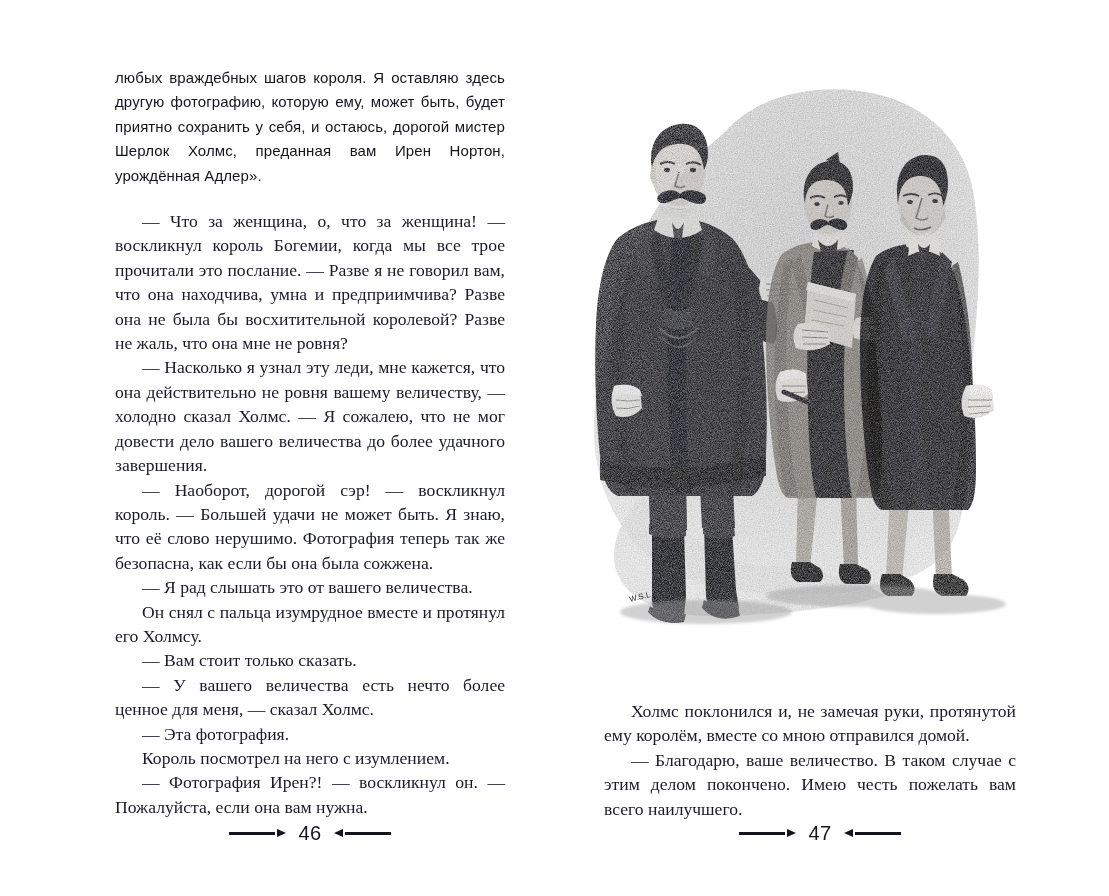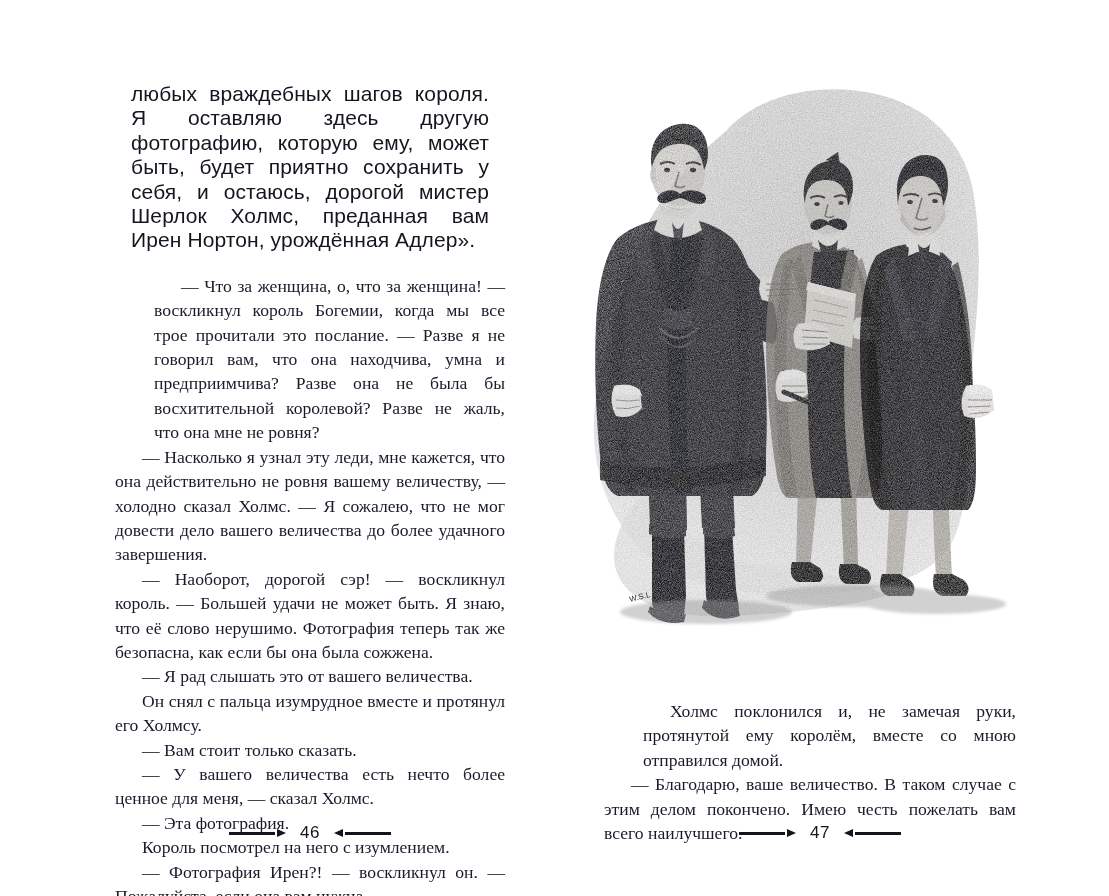--- a/index.html
+++ b/index.html
@@ -34,41 +34,40 @@
   }
   .col-right-text {
     left: 604px;
     top: 678px;
     width: 412px;
   }
 
   
   .letter-quote {
     font-family: "Liberation Sans", sans-serif;
-    font-size: 21px;
+    font-size: 15px;
     line-height: 24.4px;
     text-align: justify;
-    margin: 16px;
+    margin: 0;
     letter-spacing: 0.1px;
     color: #151520;
   }
 
   
   .para {
     font-family: "Liberation Serif", serif;
     font-size: 17.6px;
     line-height: 24.4px;
     margin: 0;
     text-indent: 27px;
     text-align: justify;
     color: #1a1a2b;
   }
   .para-gap {
     margin-top: 21px;
-    margin-left: 39px;
   }
 
   
   .illustration {
     position: absolute;
     left: 556px;
     top: 56px;
     width: 470px;
     height: 600px;
   }
@@ -107,21 +106,21 @@
   .folio-arrow-right {
     border-left: 9px solid #14141e;
     border-right: 0;
   }
   .folio-arrow-left {
     border-right: 9px solid #14141e;
     border-left: 0;
   }
   .folio-num {
     font-family: "Liberation Sans", sans-serif;
-    font-size: 17px;
+    font-size: 20px;
     font-weight: 400;
     color: #15151f;
     min-width: 44px;
     text-align: center;
     letter-spacing: 0.5px;
   }
 
   .sig {
     font-family: "Liberation Sans", sans-serif;
     font-size: 8px;

